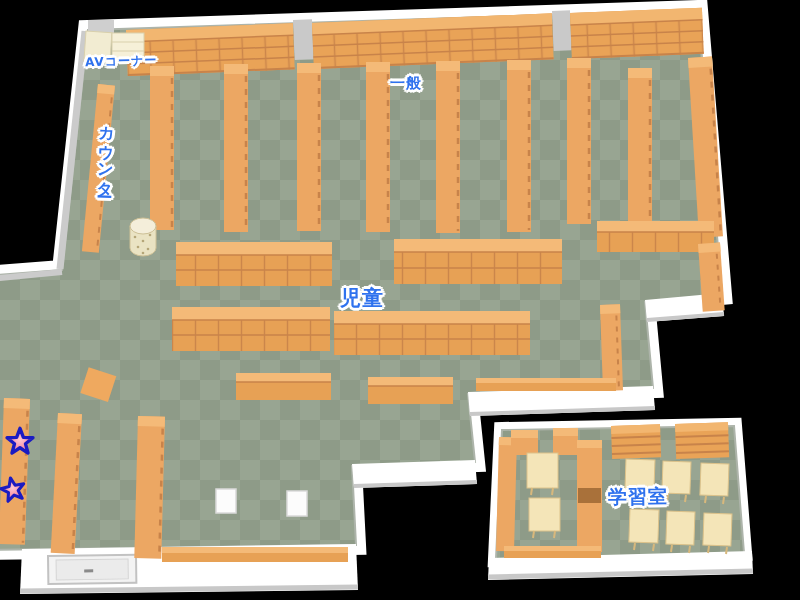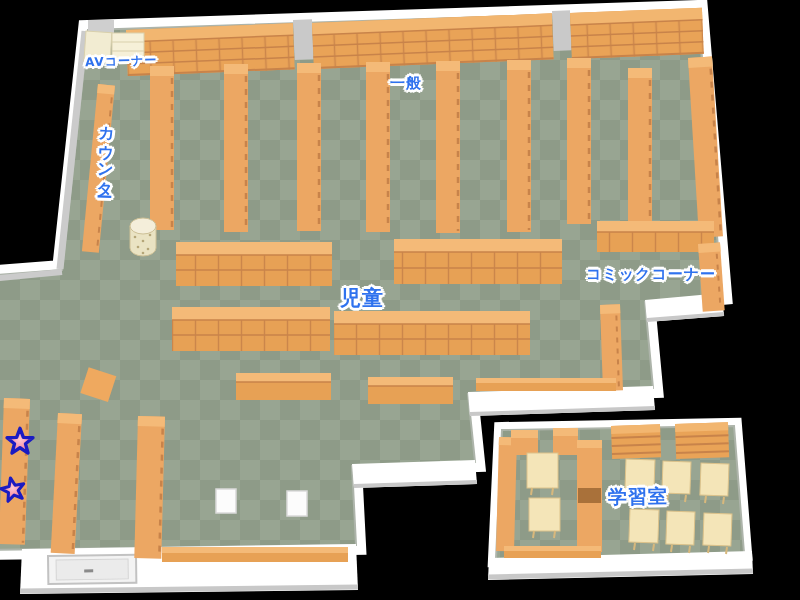--- a/index.html
+++ b/index.html
@@ -342,15 +342,14 @@
   <g>
     <use href="#star" transform="translate(20,442) scale(1.05)" fill="url(#starg)" stroke="#1B1BC2" stroke-width="3.2" stroke-linejoin="round"></use>
     <use href="#star" transform="translate(13,490) scale(0.95) rotate(-12)" fill="url(#starg)" stroke="#1B1BC2" stroke-width="3.2" stroke-linejoin="round"></use>
   </g>
 </svg>
 
   <div class="map-label" id="lbl-av">AVコーナー</div>
   <div class="map-label" id="lbl-general">一般</div>
   <div class="map-label vertical" id="lbl-counter">カウンター</div>
   <div class="map-label" id="lbl-children">児童</div>
-  <div class="map-label" id="lbl-comic">コミックコーナー</div>
   <div class="map-label" id="lbl-study">学習室</div>
 </div>
 
 </body></html>

